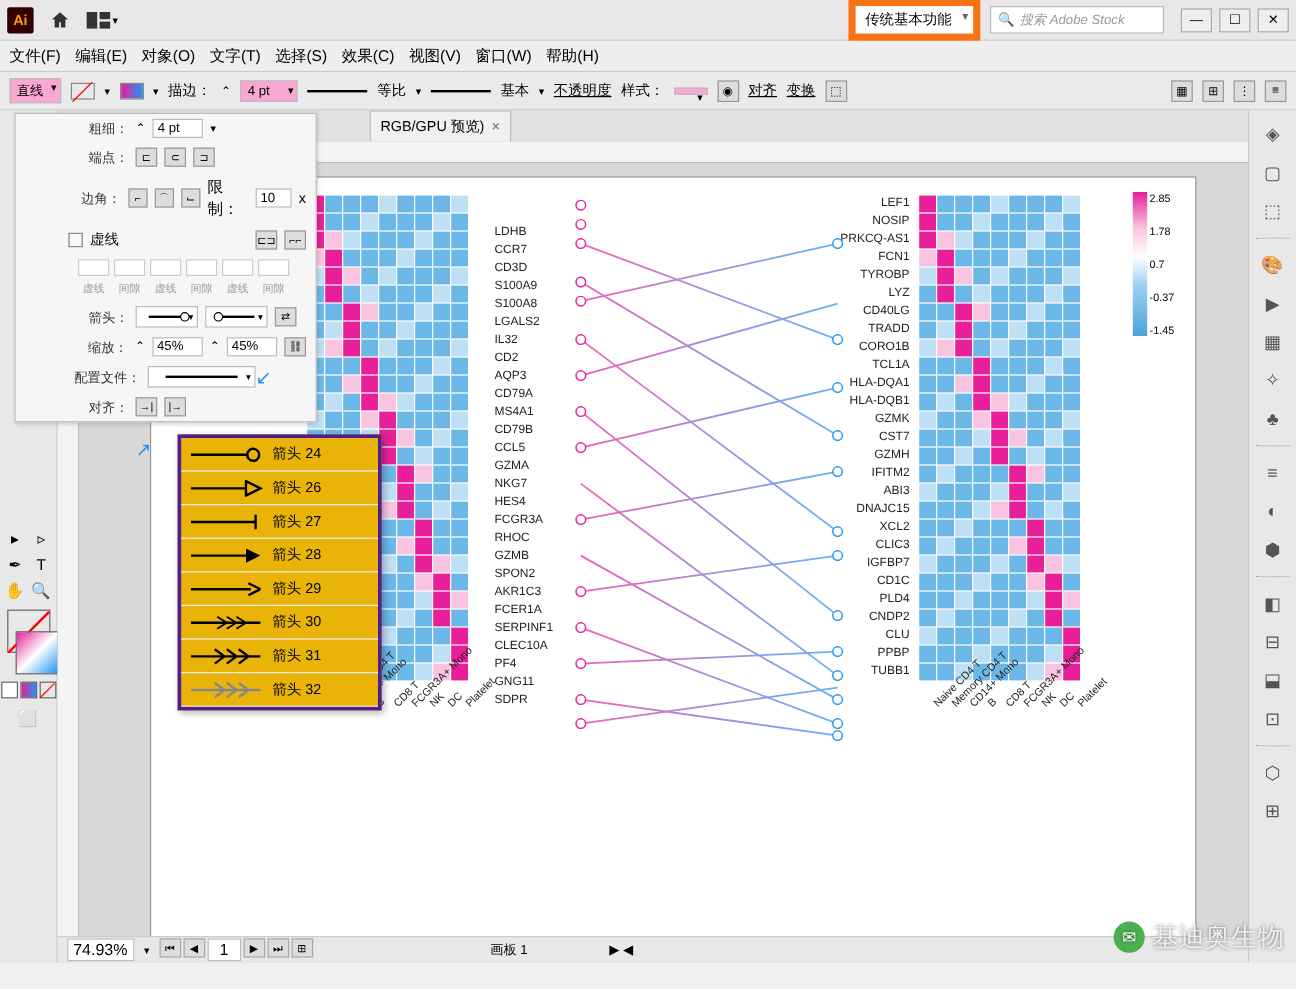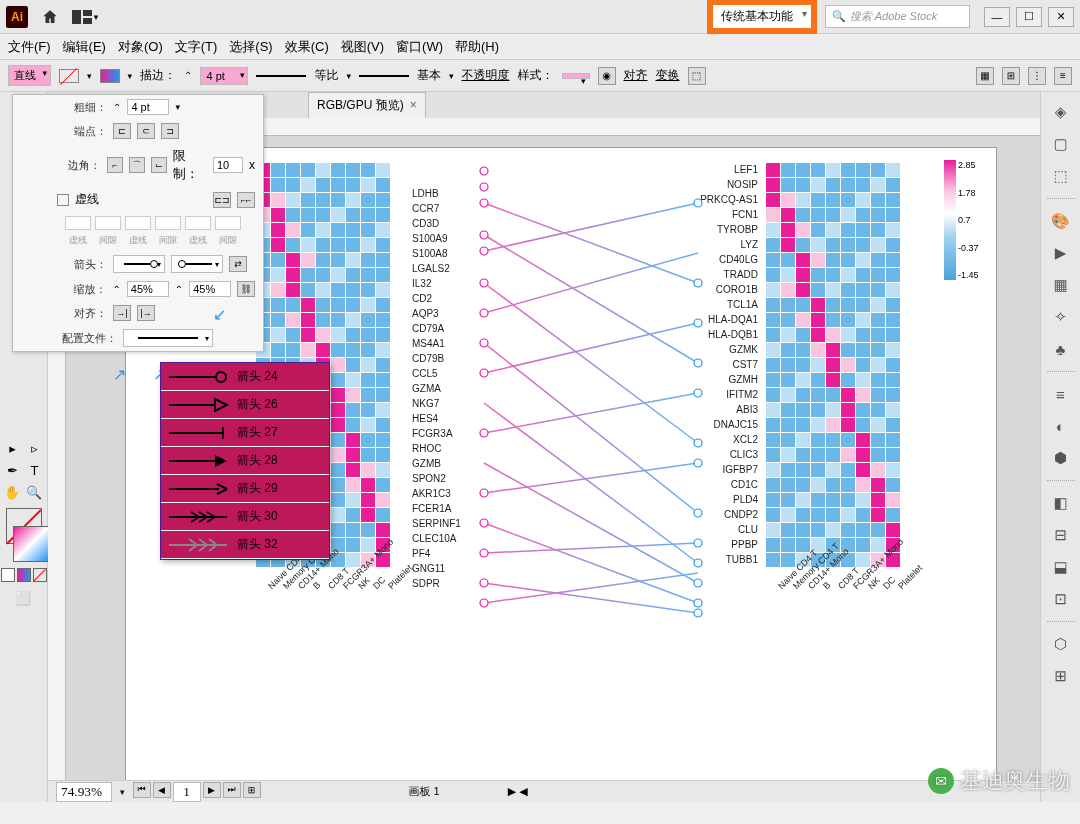--- a/index.html
+++ b/index.html
@@ -62,26 +62,26 @@
 .sp-dash-cell { width: 26px; height: 14px; border: 1px solid #ccc; background: #fff; }
 .sp-sublabel-row { display: flex; gap: 4px; padding: 0 8px 4px 64px; font-size: 9px; color: #999; }
 .sp-sublabel-row span { width: 26px; text-align: center; }
 .arrow-dd { width: 52px; height: 18px; background: #fff; border: 1px solid #bbb; display: inline-flex; align-items: center; justify-content: center; position: relative; }
 .arrow-dd::after { content: "▾"; font-size: 8px; position: absolute; right: 3px; }
 .arrow-glyph { width: 30px; height: 2px; background: #000; position: relative; }
 .arrow-glyph.circle-end::after { content:""; position:absolute; right:-4px; top:-3px; width:6px; height:6px; border:1px solid #000; border-radius:50%; background:#fff;}
 .blue-arrow { position: absolute; color: #2196f3; font-size: 16px; pointer-events: none; }
 
 
-.arrow-popup { position: absolute; left: 160px; top: 362px; width: 170px; background: #be185d; border: 1px solid #4c1d95; box-shadow: 2px 2px 6px rgba(0,0,0,0.3); z-index: 30; max-height: 290px; overflow-y: auto; }
+.arrow-popup { position: absolute; left: 148px; top: 362px; width: 170px; background: #eab308; border: 3px solid #4c1d95; box-shadow: 2px 2px 6px rgba(0,0,0,0.3); z-index: 30; max-height: 290px; overflow-y: auto; }
 .ap-item { display: flex; align-items: center; padding: 5px 8px; gap: 8px; font-size: 12px; border-bottom: 1px solid #f0f0f0; }
 .ap-glyph { width: 60px; height: 14px; position: relative; }
 
 .status-bar { height: 22px; background: #e8e8e8; border-top: 1px solid #ccc; display: flex; align-items: center; font-size: 11px; padding: 0 8px; gap: 8px;}
-.sb-zoom { background:#fff; border:1px solid #bbb; padding:1px 4px; width:56px;font-family:Liberation Serif, serif;}
+.sb-zoom { background:#fff; border:1px solid #bbb; padding:1px 4px; width:56px;}
 .sb-nav { display:flex; gap:2px;}
 .sb-nav-btn { width:18px; height:16px; background:#ddd; border:1px solid #aaa; display:flex; align-items:center; justify-content:center; font-size:9px;}
 
 .right-panels { width: 40px; background: #e8e8e8; border-left: 1px solid #ccc; display: flex; flex-direction: column; align-items: center; padding-top: 8px; gap: 8px; }
 .rp-icon { width: 24px; height: 24px; display: flex; align-items: center; justify-content: center; color: #555; font-size: 15px; border-radius: 3px; }
 .rp-sep { width: 28px; height: 0; border-top: 1px dotted #aaa; margin: 2px 0; }
 
 
 .hm { position: absolute; display: grid; grid-template-columns: repeat(9, 14px); grid-auto-rows: 14px; gap: 1px; }
 .hm div { background: #6bb8e8; }
@@ -962,29 +962,29 @@
   </div>
   <div class="sp-row">
     <span class="sp-label">缩放：</span>
     <span style="font-size:10px">⌃</span>
       <input class="sp-input" value="45%" style="">
     <span style="font-size:10px">⌃</span>
       <input class="sp-input" value="45%" style="">
     <span class="sp-btn">⛓</span>
   </div>
   <div class="sp-row">
-    <span class="sp-label">对齐：</span>
-    <span class="sp-btn">→|</span>
-    <span class="sp-btn">|→</span>
-  </div>
-  <div class="sp-row">
     <span class="sp-label" style="width:60px">配置文件：</span>
     <div class="arrow-dd" style="width:90px">
         <span class="arrow-glyph" style="width:60px"></span>
       </div>
+  </div>
+  <div class="sp-row">
+    <span class="sp-label">对齐：</span>
+    <span class="sp-btn">→|</span>
+    <span class="sp-btn">|→</span>
   </div>
   <span class="blue-arrow" style="left:200px; top:210px;">↙</span>
   <span class="blue-arrow" style="left:100px; top:270px;">↗</span>
   <span class="blue-arrow" style="left:140px; top:270px;">↗</span>
 </div>
 
 <div class="arrow-popup" id="arrow-popup">
     <div class="ap-item">
       <div class="ap-glyph"><svg width="60" height="14">
           <line x1="0" y1="7" x2="48" y2="7" stroke="#000" stroke-width="2"></line>
@@ -1022,20 +1022,27 @@
     </div>
     <div class="ap-item">
       <div class="ap-glyph"><svg width="60" height="14">
           <line x1="0" y1="7" x2="58" y2="7" stroke="#000" stroke-width="2"></line>
           <path d="M30 7 L22 2 M30 7 L22 12 M38 7 L30 2 M38 7 L30 12 M46 7 L38 2 M46 7 L38 12" stroke="#000" stroke-width="1.5"></path>
         </svg></div>
       <span>箭头 30</span>
     </div>
     <div class="ap-item">
       <div class="ap-glyph"><svg width="60" height="14">
+          <line x1="0" y1="7" x2="58" y2="7" stroke="#000" stroke-width="2"></line>
+          <path d="M28 7 L20 1 M28 7 L20 13 M38 7 L30 1 M38 7 L30 13 M48 7 L40 1 M48 7 L40 13" stroke="#000" stroke-width="2"></path>
+        </svg></div>
+      <span>箭头 31</span>
+    </div>
+    <div class="ap-item">
+      <div class="ap-glyph"><svg width="60" height="14">
           <line x1="0" y1="7" x2="58" y2="7" stroke="#888" stroke-width="2"></line>
           <path d="M28 7 L20 1 M28 7 L20 13 M38 7 L30 1 M38 7 L30 13 M48 7 L40 1 M48 7 L40 13" stroke="#888" stroke-width="2"></path>
         </svg></div>
       <span>箭头 32</span>
     </div>
   </div>
 
 <div class="watermark">
   <div class="wm-icon">✉</div>
   <span>基迪奥生物</span>

